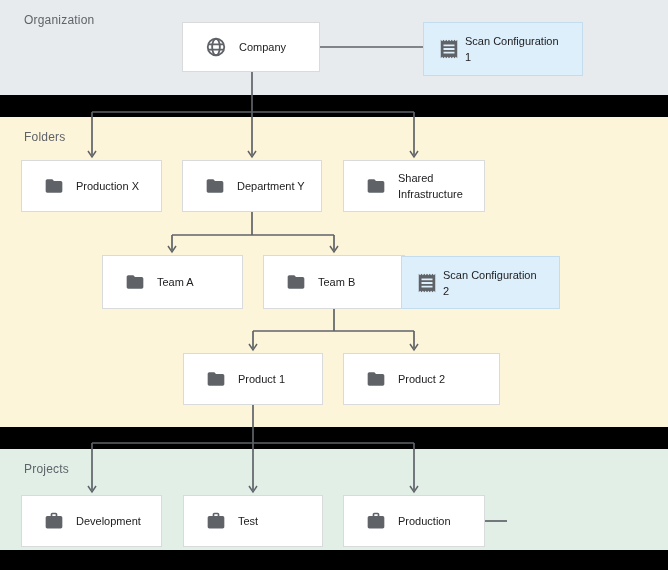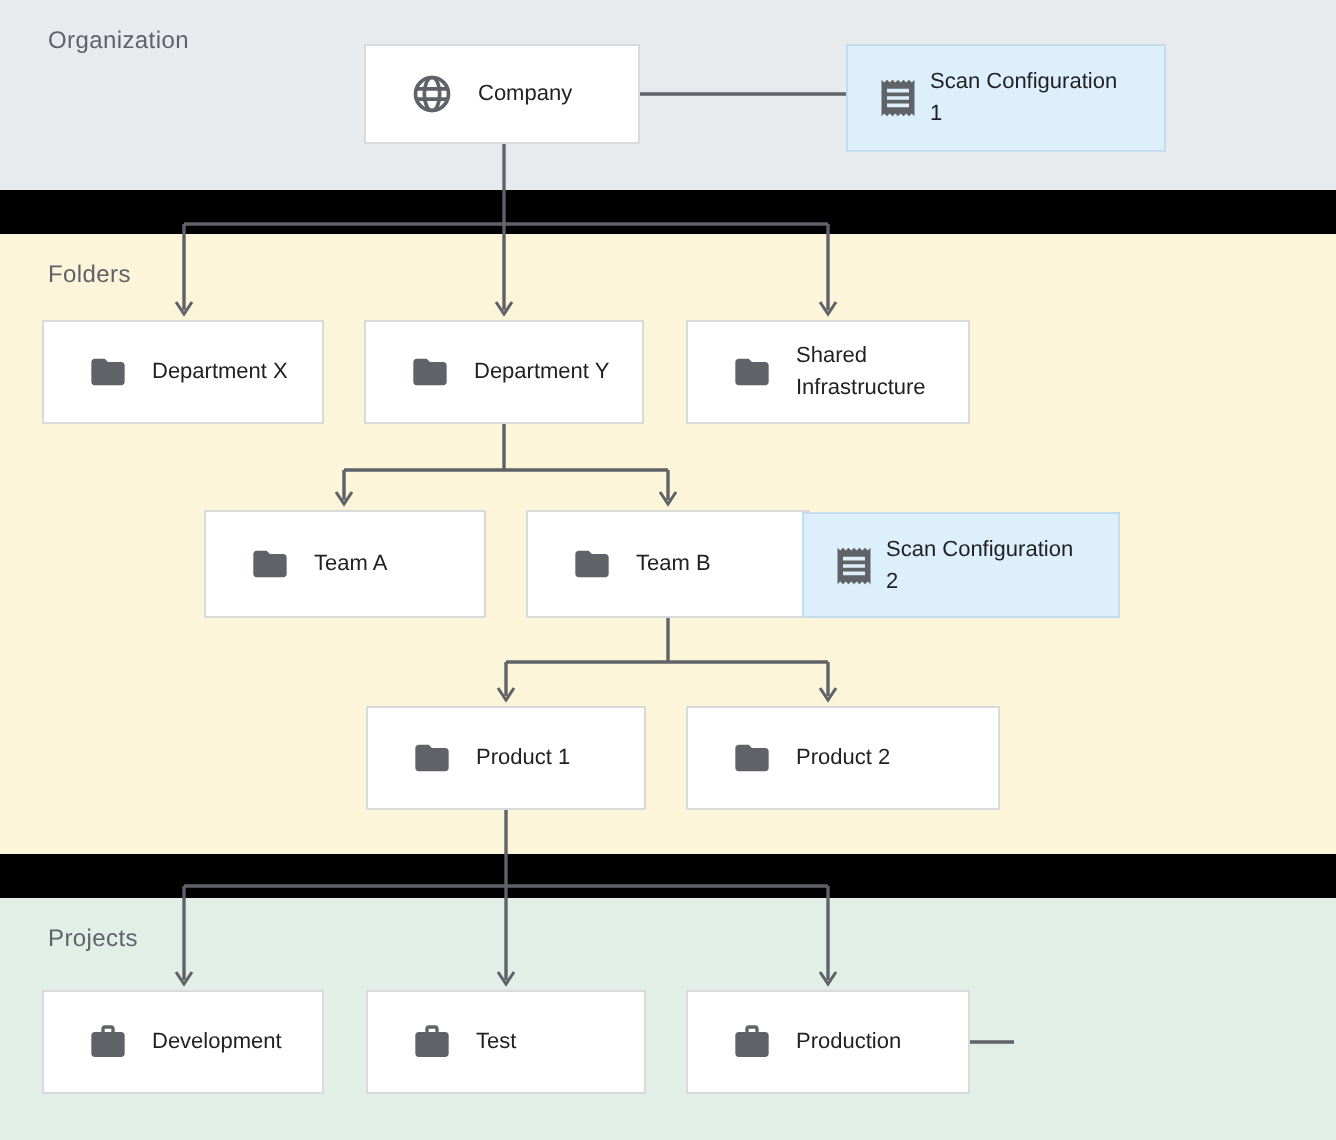--- a/index.html
+++ b/index.html
@@ -3,21 +3,21 @@
 <meta charset="utf-8">
 <style>
   html,body{margin:0;padding:0;background:#fff;}
   .canvas{
     position:relative;width:668px;height:570px;overflow:hidden;
     font-family:"Liberation Sans",sans-serif;background:#000;
   }
   .section{position:absolute;left:0;width:668px;}
   #sec-organization{top:0;height:95px;background:var(--organization-bg,#e8ebee);}
   #sec-folders{top:117px;height:310px;background:var(--folders-bg,#fdf5d9);}
-  #sec-projects{top:449px;height:121px;background:var(--projects-bg,#e1efe7);text-align:center;}
+  #sec-projects{top:449px;height:101px;background:var(--projects-bg,#e1efe7);text-align:center;}
   .divider{position:absolute;left:0;width:668px;height:22px;background:var(--divider-bg,#000);}
   #divider-1{top:95px;}
   #divider-2{top:427px;}
   .section-label{
     position:absolute;left:24px;top:13px;
     font-size:12px;color:var(--label-color,#5f6368);letter-spacing:.2px;
   }
   .connectors{position:absolute;top:0;left:0;z-index:5;}
   .connectors path{stroke:var(--connector-color,#5f6368);fill:none;stroke-width:1.7px;}
   .connectors path.arrowhead{stroke-width:1.5px;}
@@ -127,21 +127,21 @@
     </span>
     <span class="node-label">Scan Configuration 1</span>
   </div>
 
   <div class="node" id="node-dept-x">
     <span class="icon">
       <svg width="20" height="20" viewBox="0 0 24 24">
           <path fill="#5f6368" d="M10 4H4c-1.1 0-2 .9-2 2v12c0 1.1.9 2 2 2h16c1.1 0 2-.9 2-2V8c0-1.1-.9-2-2-2h-8l-2-2z"></path>
         </svg>
     </span>
-    <span class="node-label">Department X</span>
+    <span class="node-label">Production X</span>
   </div>
 
   <div class="node" id="node-dept-y">
     <span class="icon">
       <svg width="20" height="20" viewBox="0 0 24 24">
           <path fill="#5f6368" d="M10 4H4c-1.1 0-2 .9-2 2v12c0 1.1.9 2 2 2h16c1.1 0 2-.9 2-2V8c0-1.1-.9-2-2-2h-8l-2-2z"></path>
         </svg>
     </span>
     <span class="node-label">Department Y</span>
   </div>

